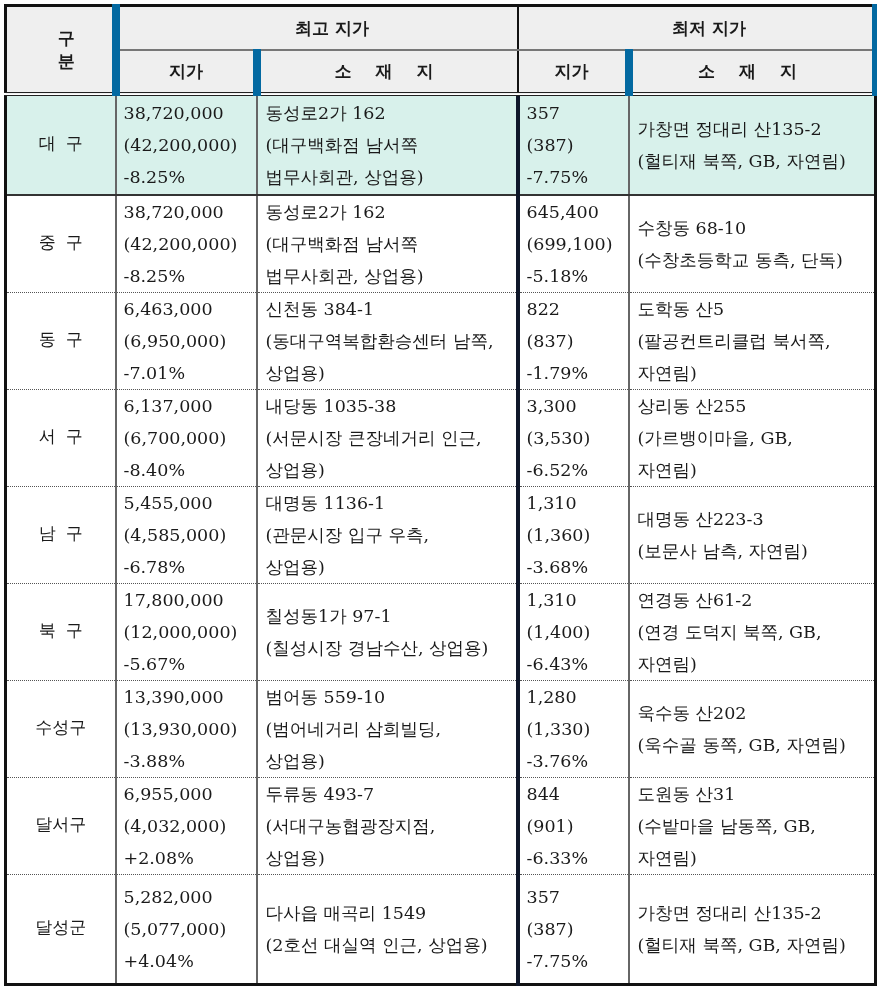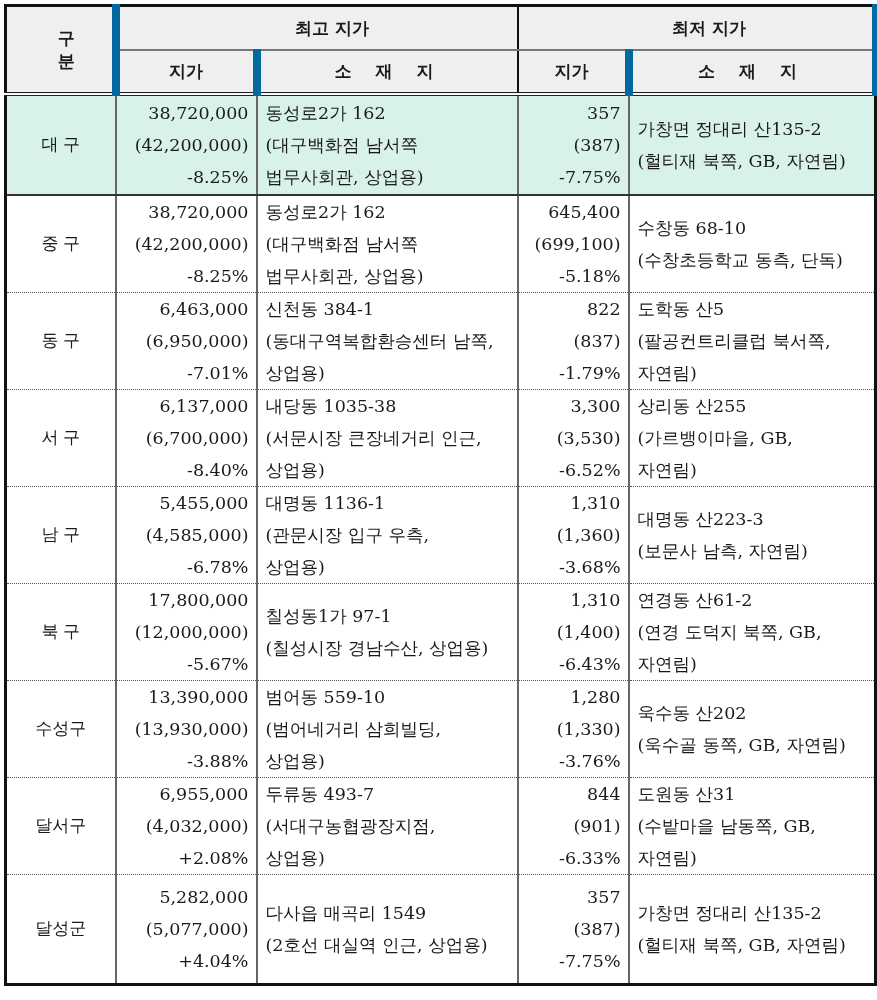--- a/index.html
+++ b/index.html
@@ -58,28 +58,27 @@
     white-space: nowrap;
     overflow: hidden;
   }
   tbody tr.highlight td {
     background: #d8f1eb;
     border-bottom: 2px solid #333;
   }
   tbody tr:last-child td { border-bottom: none; }
   tbody td.region {
     text-align: center;
-    font-family: Liberation Sans, sans-serif;
+    font-family: Liberation Mono, monospace;
     font-size: 17px;
   }
   tbody td.num {
-    text-align: right;
   }
   tbody td.loc { text-align: left; padding-left: 8px; }
-  tbody td.low-price { border-left: 2px solid #0f172a; }
+  tbody td.low-price { border-left: 4px solid #0f172a; }
   tbody tr { height: 97px; }
   tbody tr.highlight { height: 101px; }
   tbody tr.last { height: 110px; }
   .line { display: block; }
 </style>
 </head>
 <body>
 
 <table class="land">
   <colgroup>

